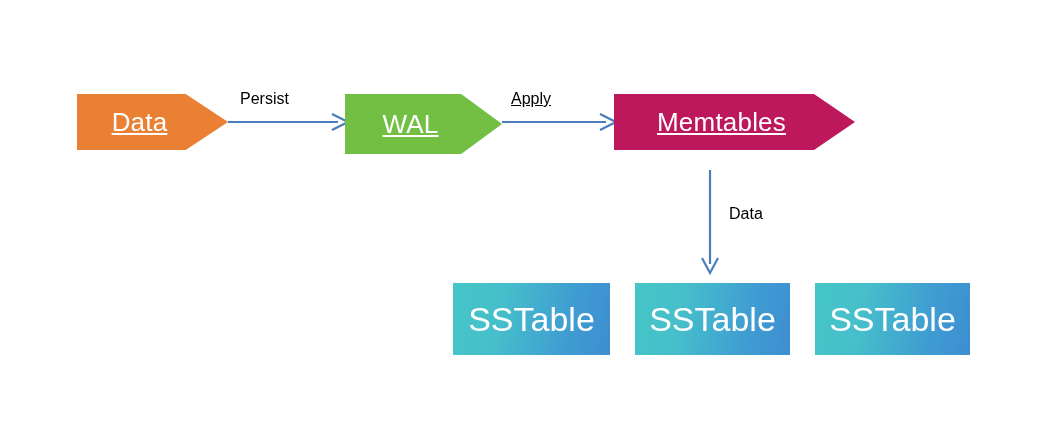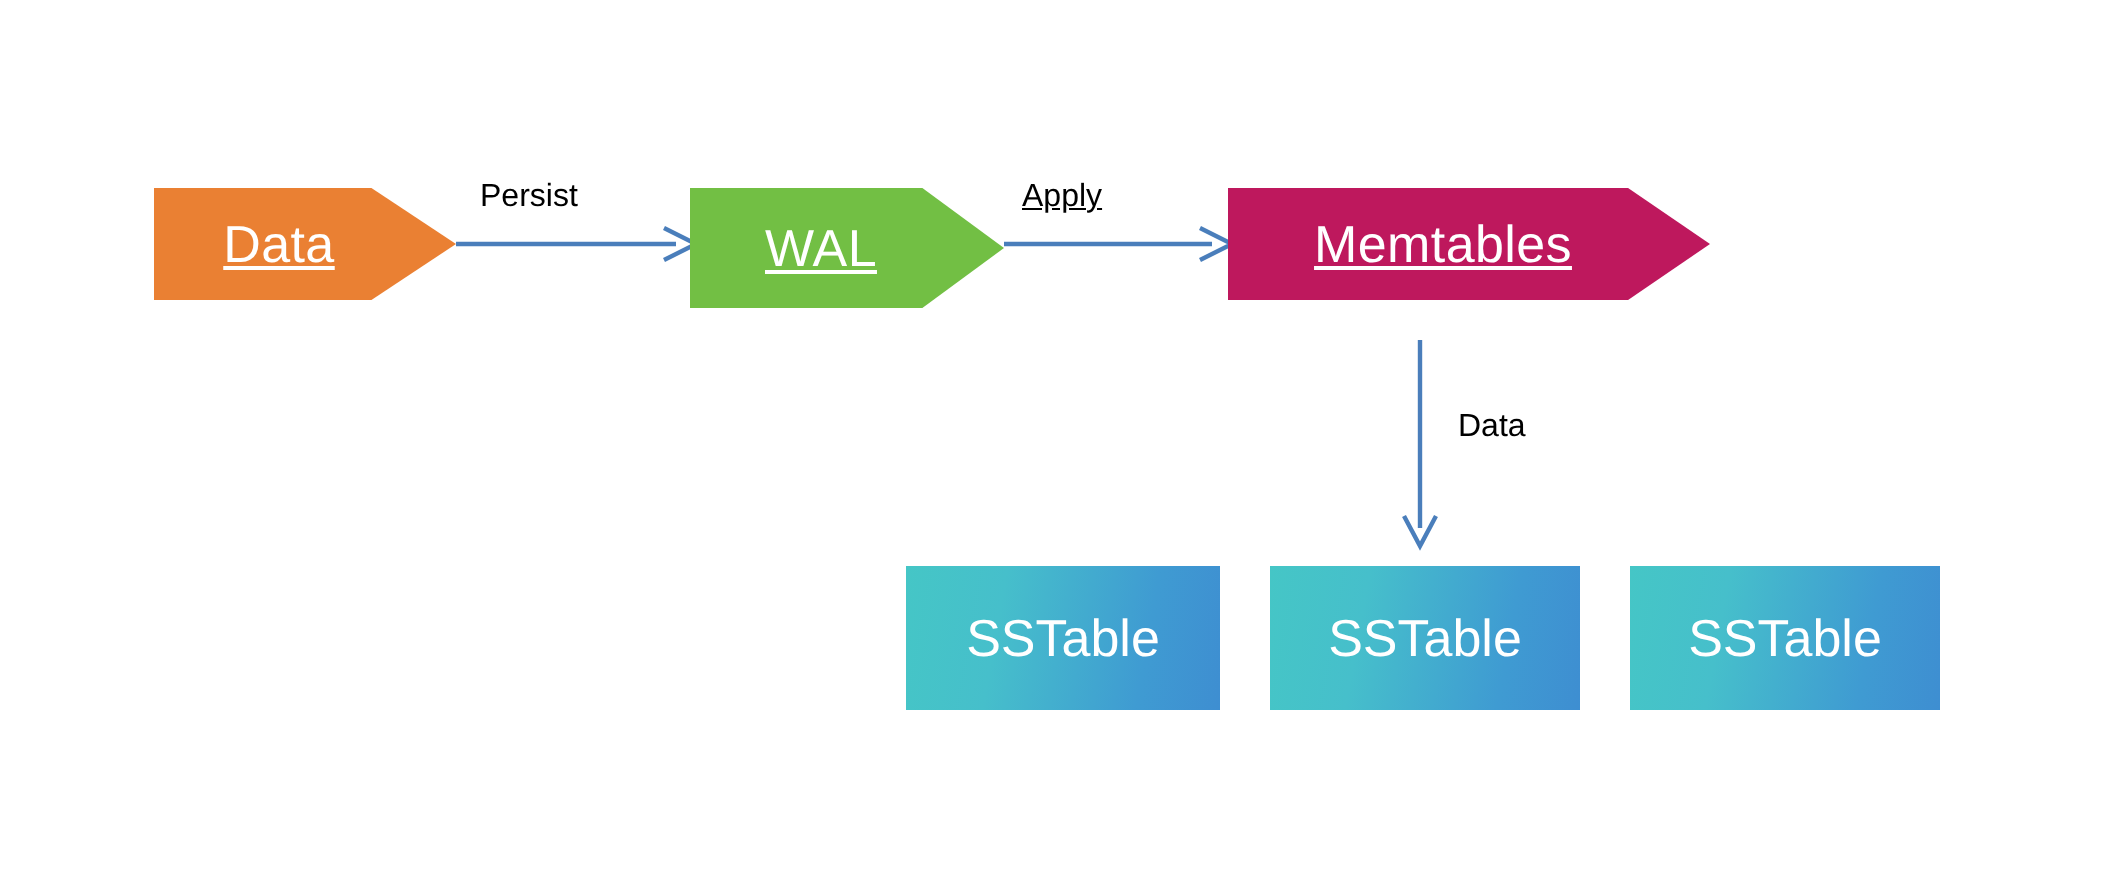--- a/index.html
+++ b/index.html
@@ -59,21 +59,21 @@
 
   
   .sstable {
     position: absolute;
     top: 283px;
     height: 72px;
     display: flex;
     align-items: center;
     justify-content: center;
     color: #ffffff;
-    font-size: 26px;
+    font-size: 34px;
     line-height: 1;
     white-space: nowrap;
     background: linear-gradient(100deg, #45C6C6 0%, #46BFCB 30%, #3F9BD2 75%, #3E8ED1 100%);
   }
   #sstable-1 { left: 453px; width: 157px; }
   #sstable-2 { left: 635px; width: 155px; }
   #sstable-3 { left: 815px; width: 155px; }
 
   
   .connector {

